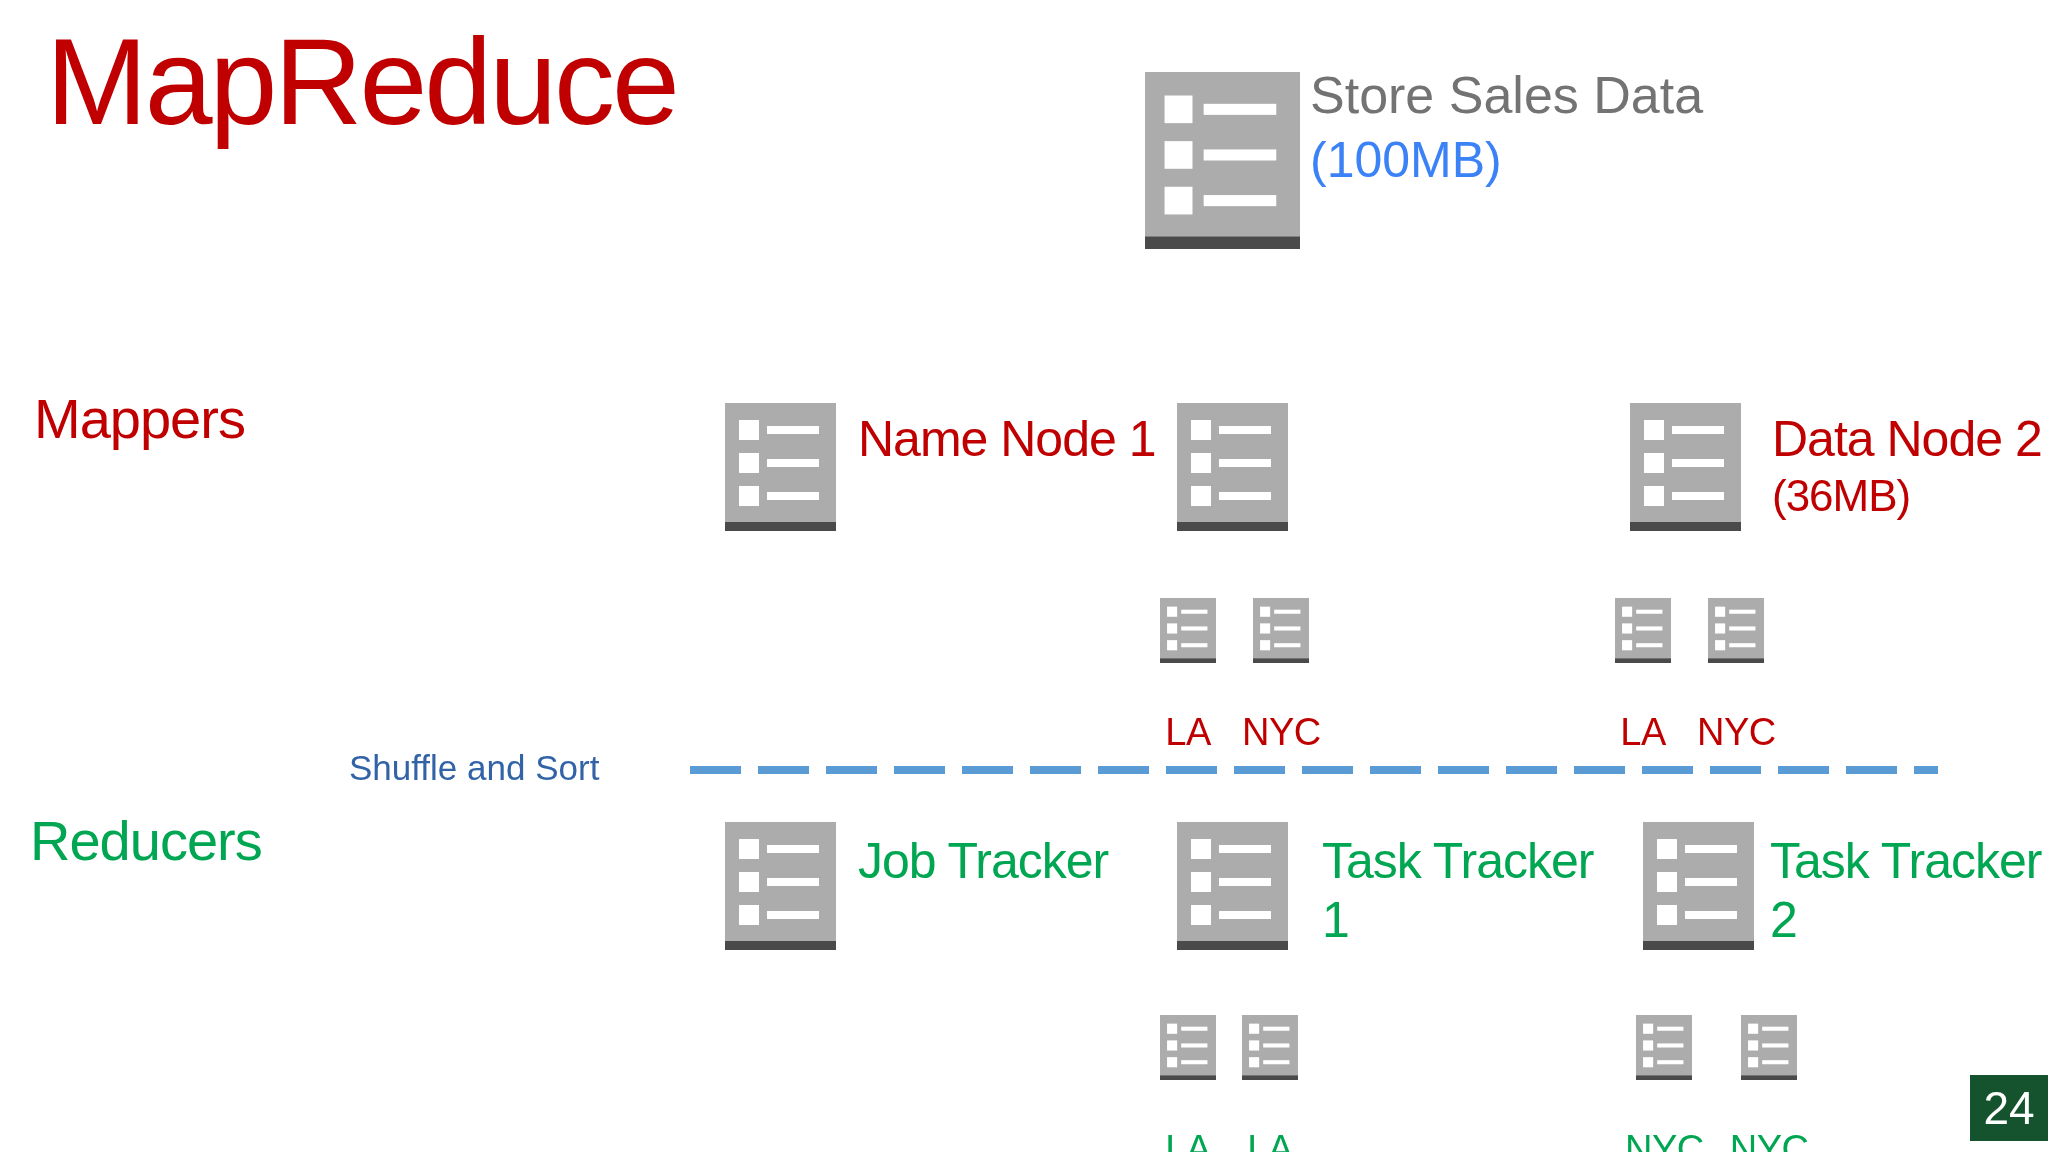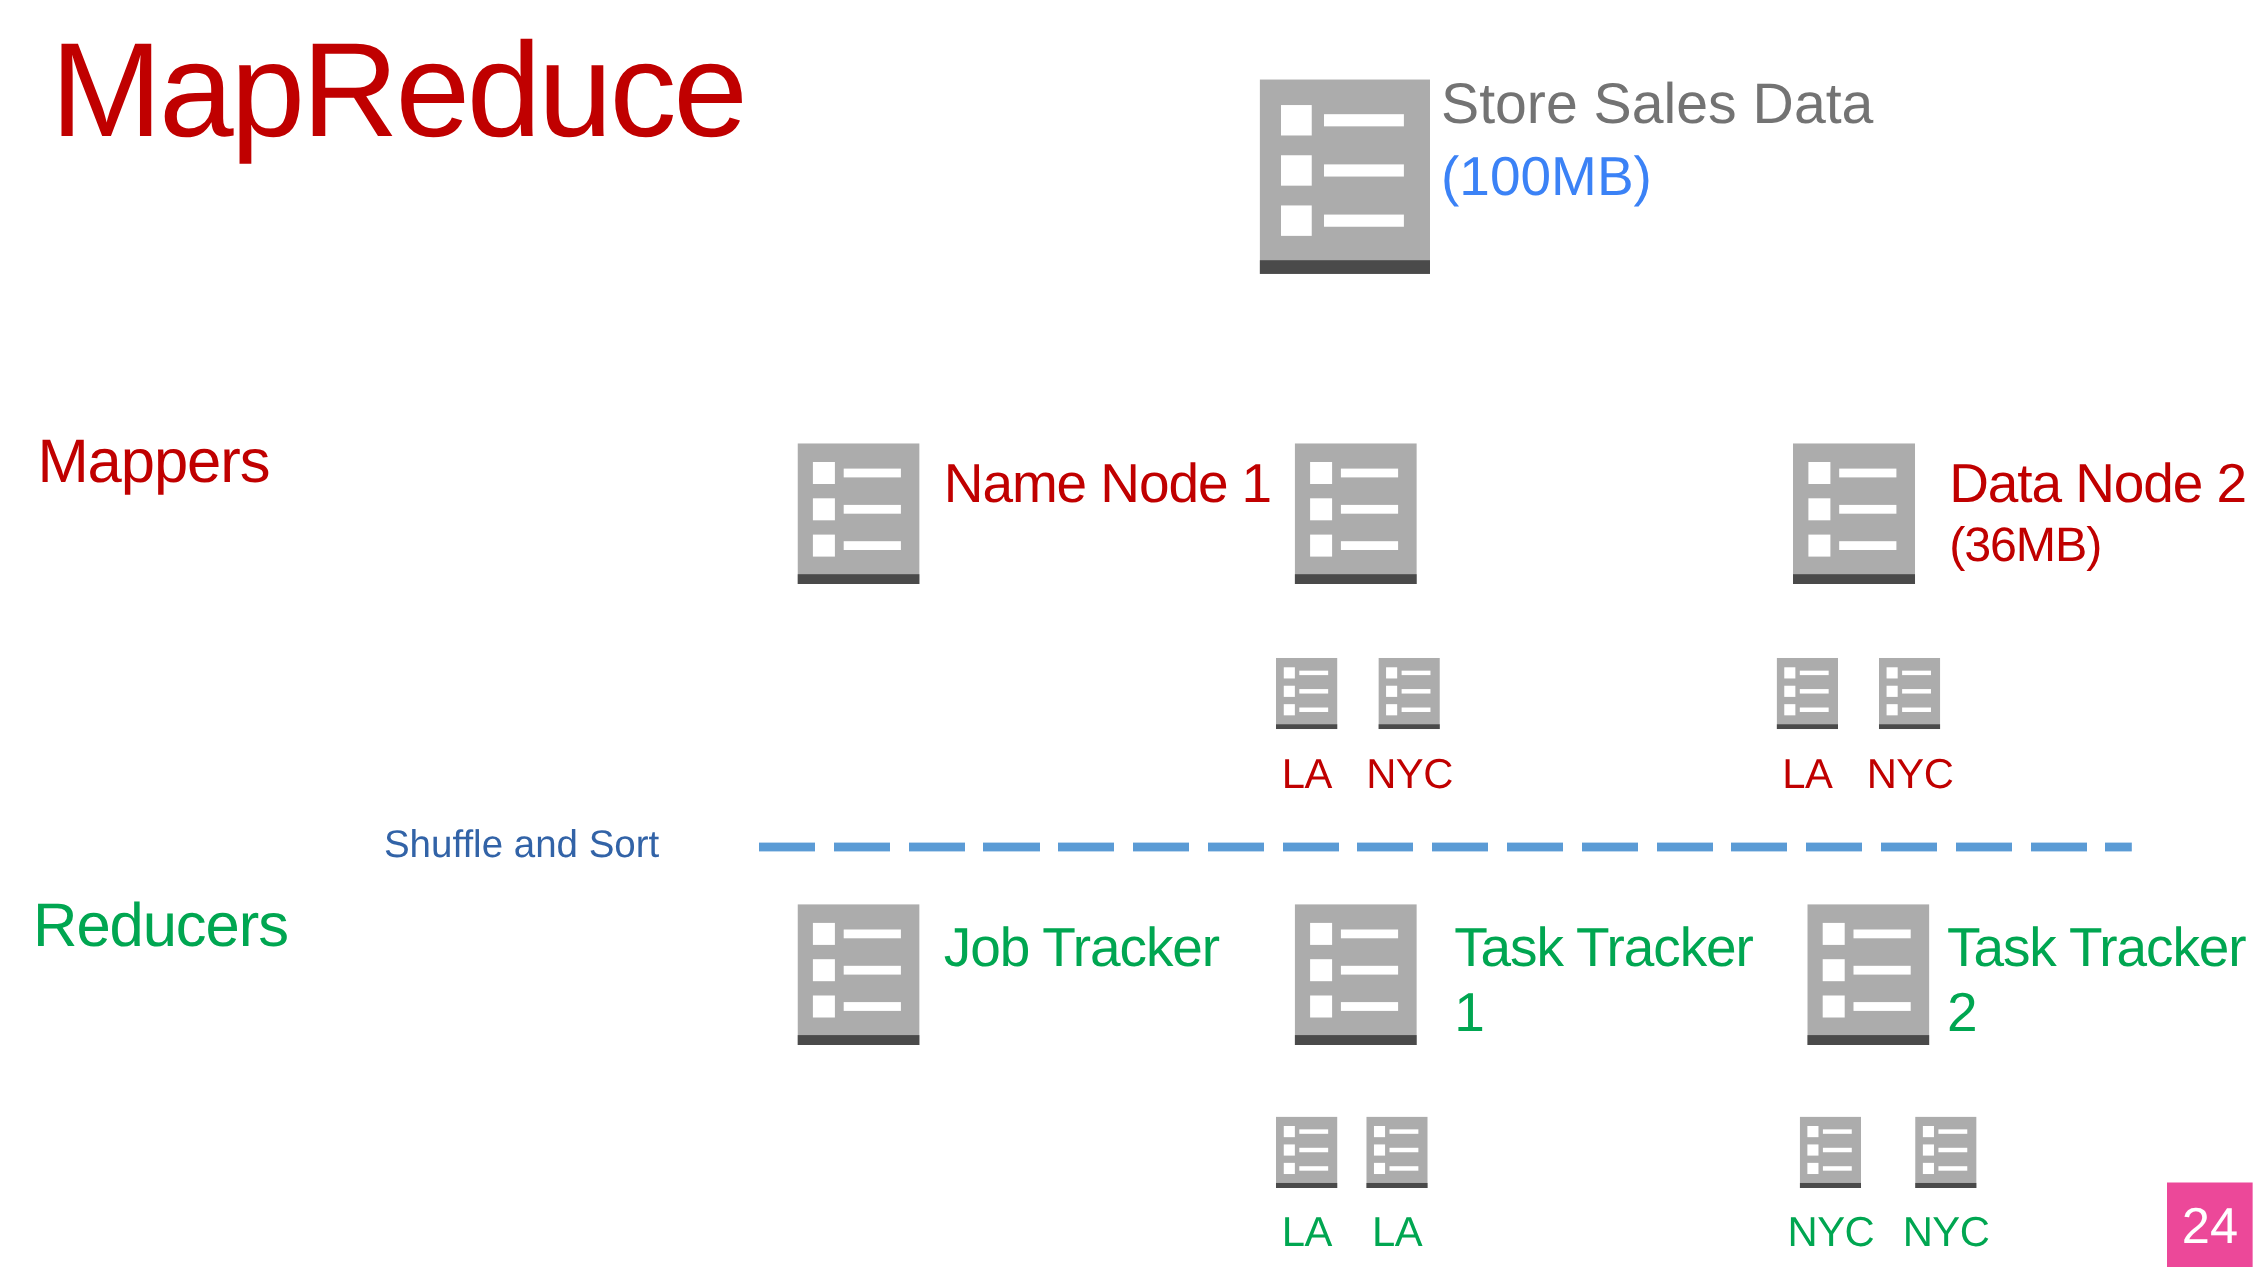--- a/index.html
+++ b/index.html
@@ -46,37 +46,37 @@
   #job-icon{left:725px;top:822px;}
   #tt1-icon{left:1177px;top:822px;}
   #tt2-icon{left:1643px;top:822px;}
   #job-label{left:858px;top:832px;}
   #tt1-label{left:1322px;top:832px;width:290px;}
   #tt2-label{left:1770px;top:832px;width:290px;}
 
   
   .rep-row{position:absolute;display:flex;gap:26px;}
   .rep{display:flex;flex-direction:column;align-items:center;gap:22px;min-width:56px;}
-  .rep-label{font-size:38px;line-height:1;letter-spacing:-0.5px;}
+  .rep-label{font-size:38px;line-height:1;letter-spacing:-0.5px;margin-top:28px;}
   #dn1-reps{left:1160px;top:598px;}
   #dn2-reps{left:1615px;top:598px;}
   #tt1-reps{left:1160px;top:1015px;}
   #tt2-reps{left:1625px;top:1015px;}
 
   
   #shuffle-label{left:349px;top:748px;font-size:35px;color:#3263A7;text-align:right;}
   #dash-line{
     left:690px;top:766px;width:1248px;height:8px;
     background:repeating-linear-gradient(90deg,#5B9BD5 0px,#5B9BD5 51px,transparent 51px,transparent 68px);
   }
 
   
   #page-box{
-    left:1970px;top:1075px;width:78px;height:77px;
-    background:#ec4899;color:#ffffff;font-size:46px;
+    left:1970px;top:1075px;width:78px;height:66px;
+    background:#14532d;color:#ffffff;font-size:46px;
     display:flex;align-items:center;justify-content:center;
   }
 </style>
 </head>
 <body>
 
 <svg width="0" height="0" style="position:absolute" aria-hidden="true">
   <defs>
     <symbol id="doc-sym" viewBox="0 0 111 128" preserveAspectRatio="none">
       <rect x="0" y="0" width="111" height="128" fill="#ACACAC"></rect>

